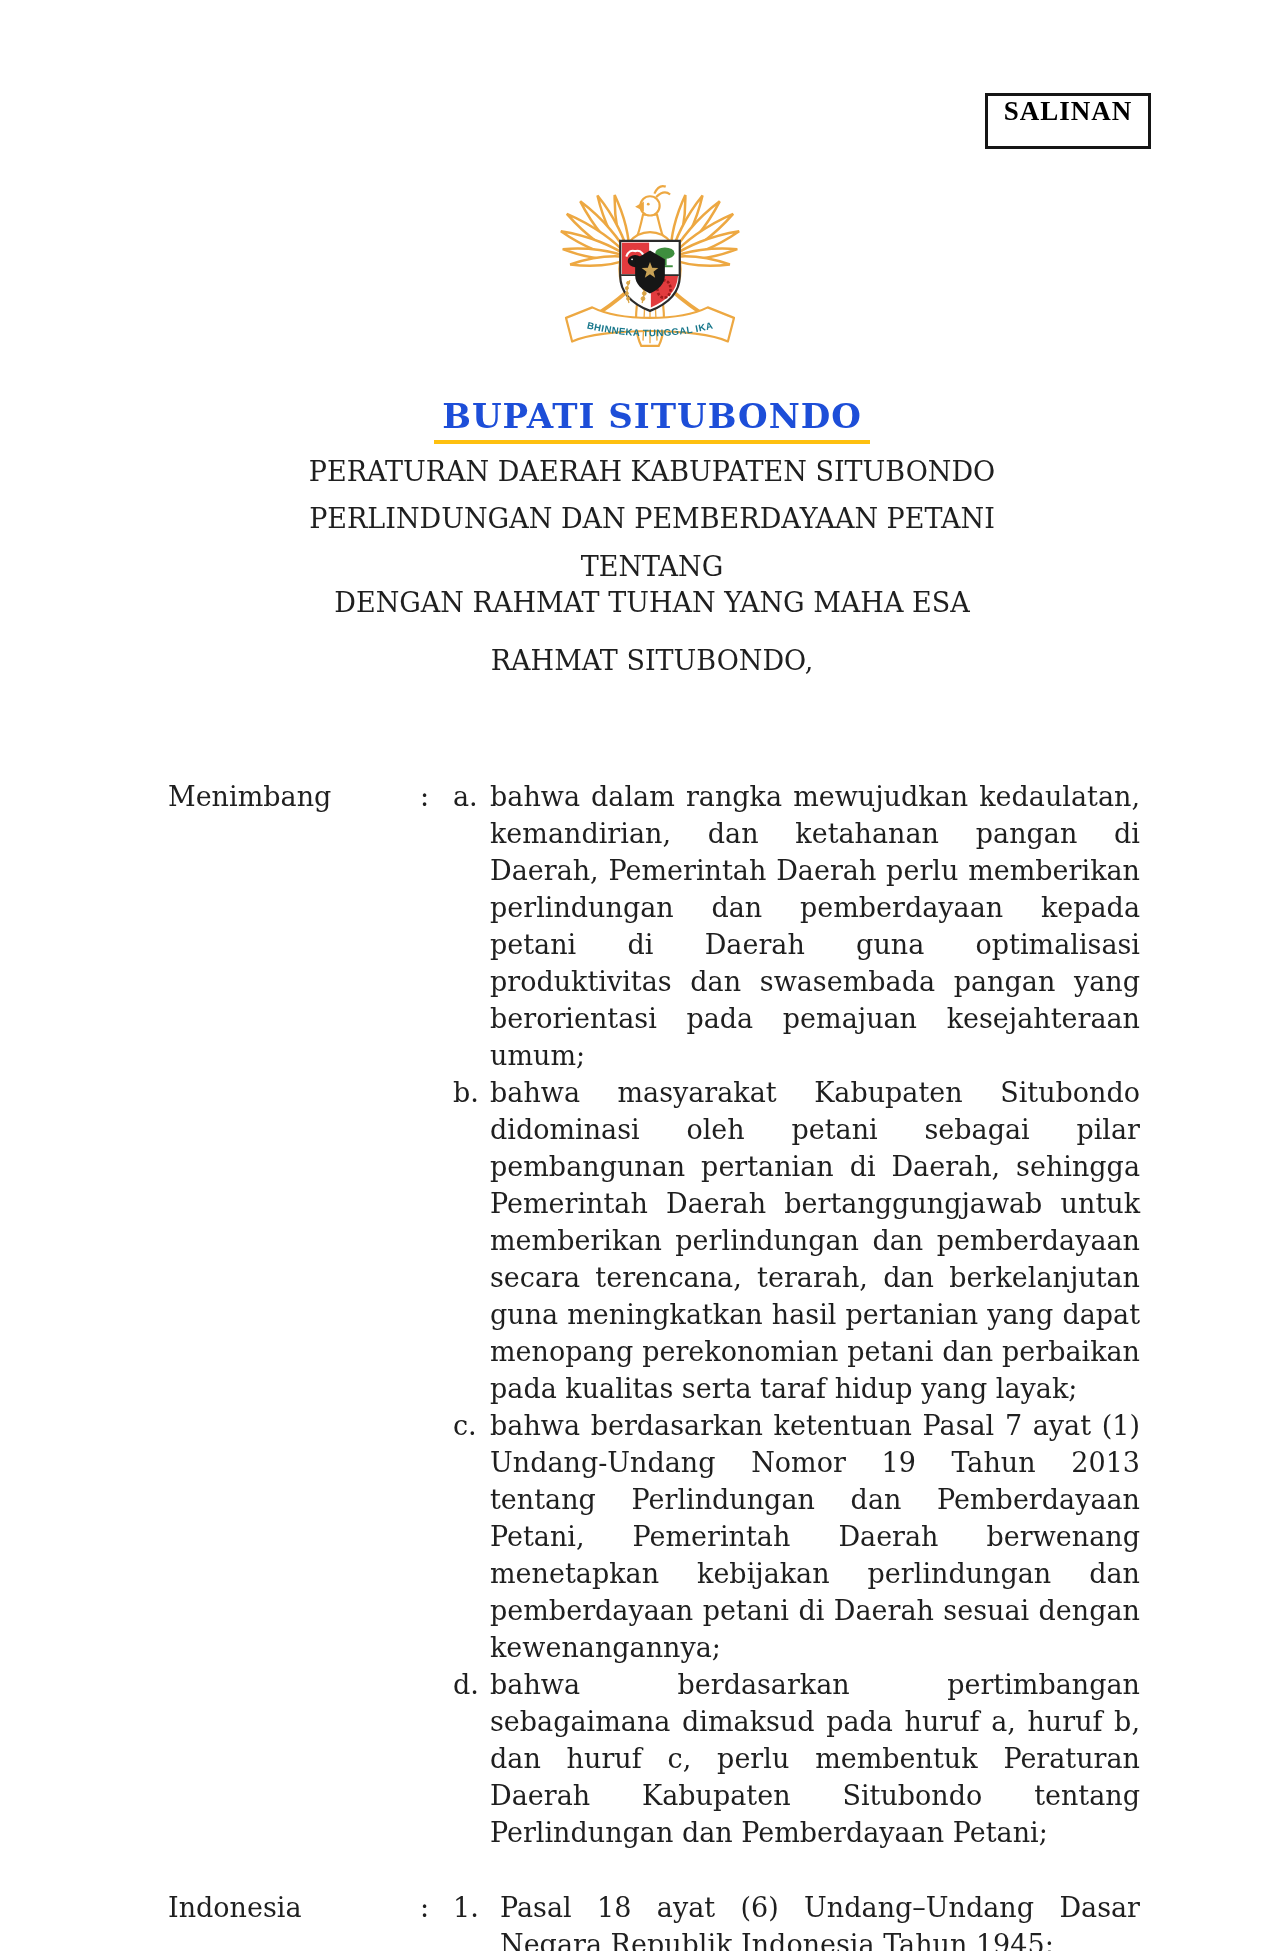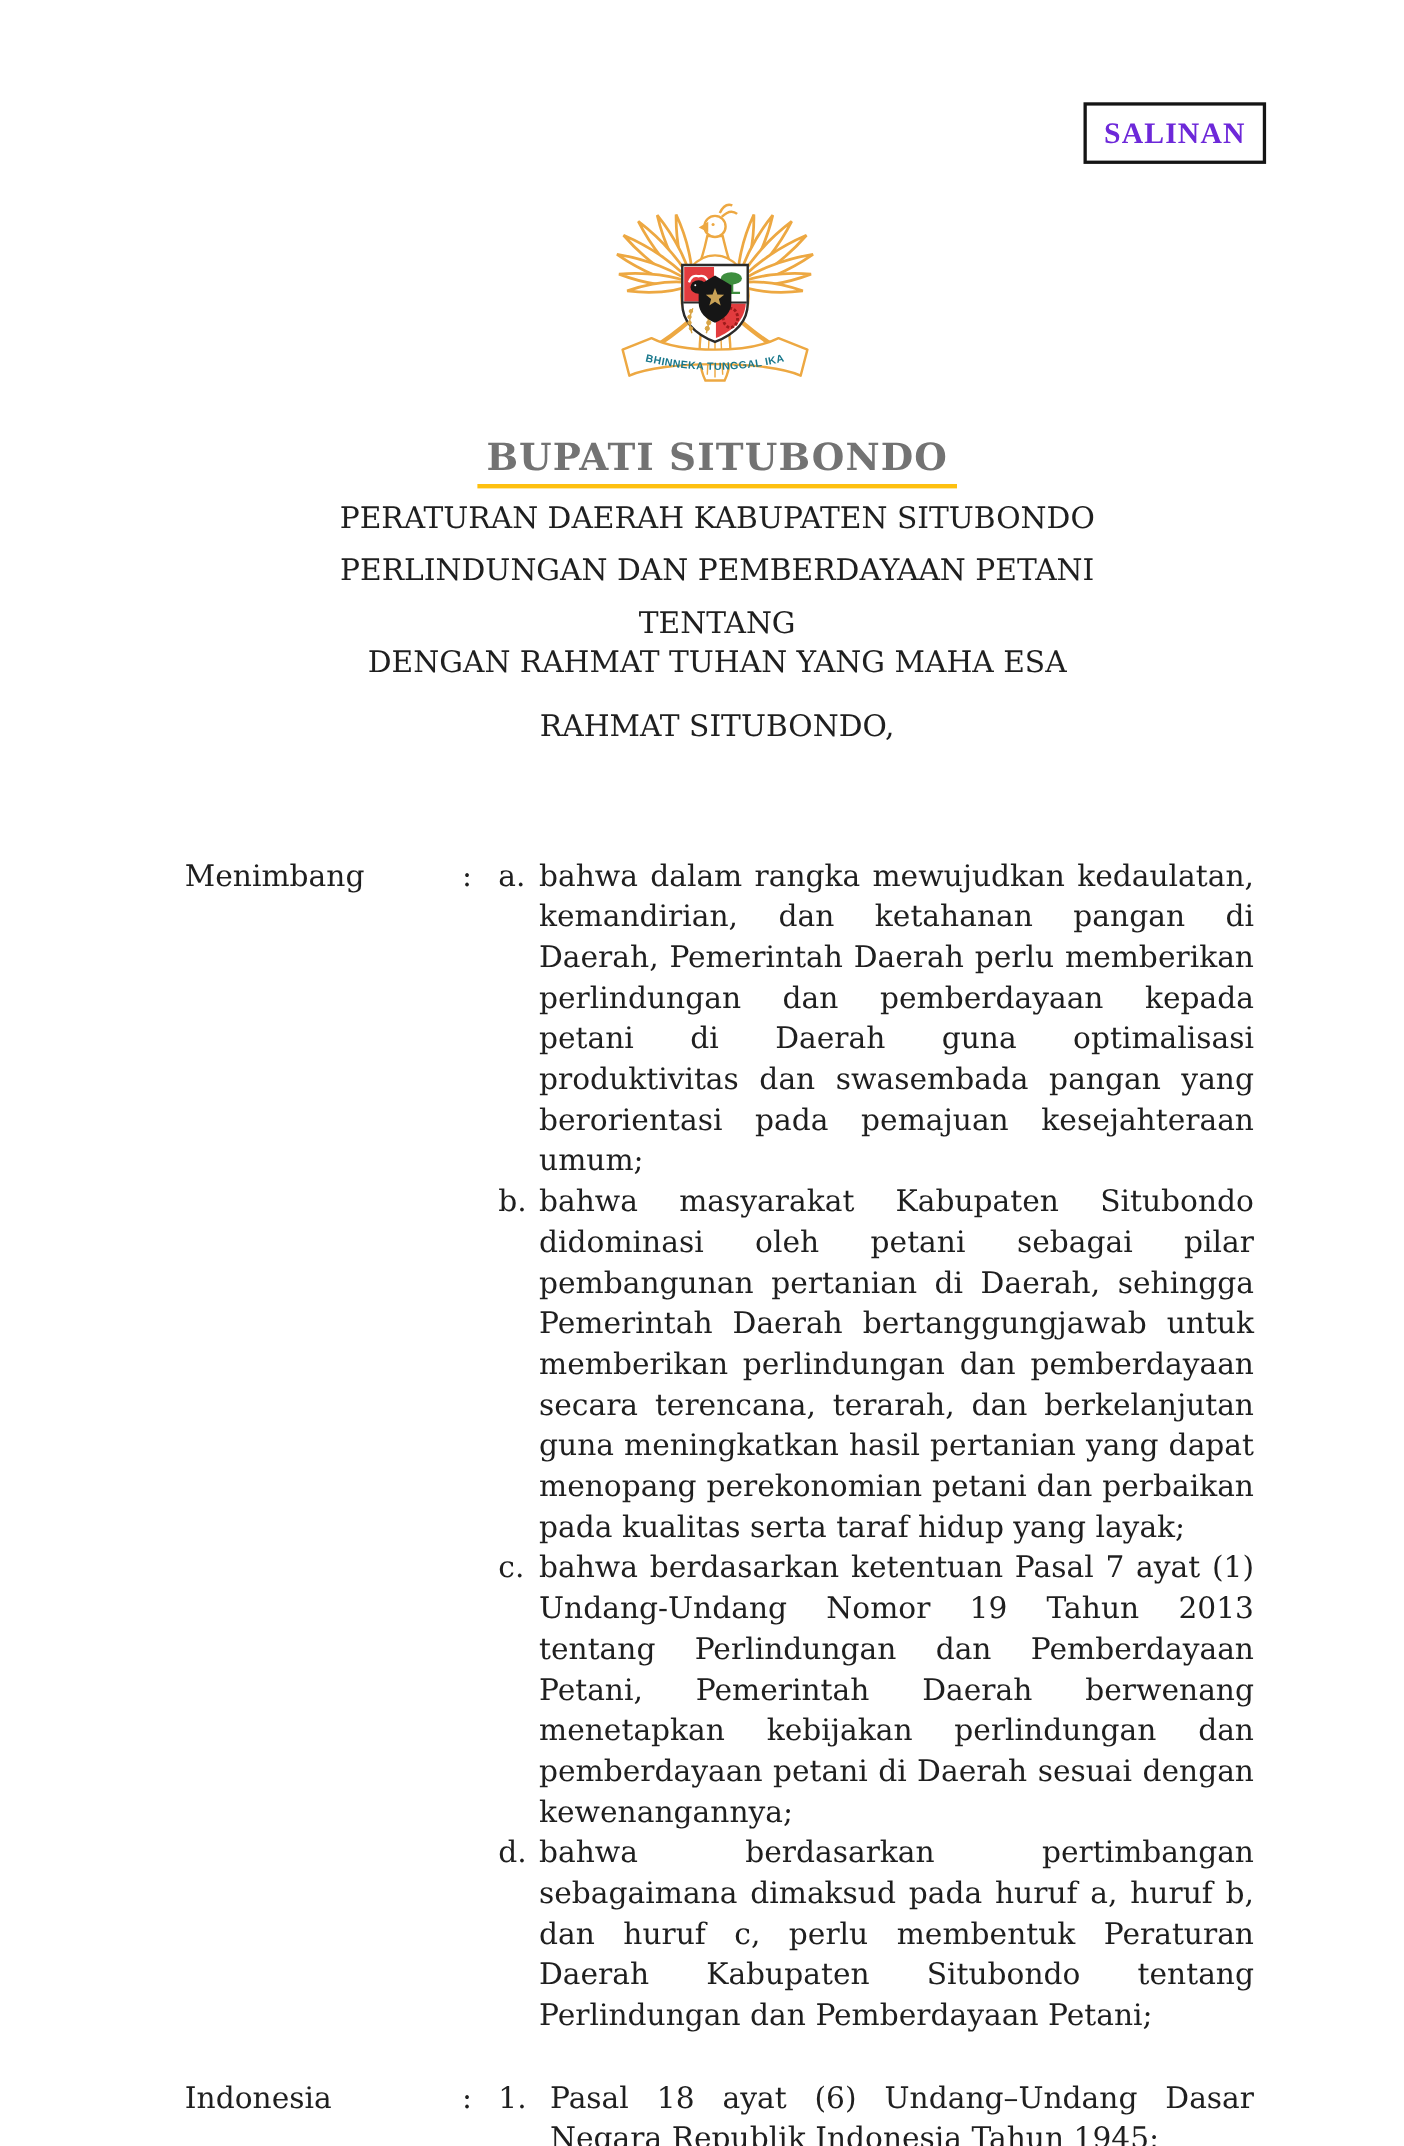--- a/index.html
+++ b/index.html
@@ -13,45 +13,45 @@
     color: #1f1f1f;
     overflow: hidden;
   }
 
   
   .salinan {
     position: absolute;
     top: 93px; left: 985px;
     width: 160px; height: 50px;
     border: 3px solid #151515;
-    display: flex; align-items: center; justify-content: center;
+    display: flex; justify-content: center;
     font-family: "Liberation Serif", serif;
     font-weight: bold; font-size: 27px; letter-spacing: 1px;
-    color: #6d28d9;
+    color: #000000;
   }
 
   
   .emblem-wrap {
     position: absolute;
     top: 158px; left: 545px;
     width: 210px; height: 206px;
   }
   .emblem-wrap svg { width: 100%; height: 100%; display: block; }
 
   
   .headings {
     position: absolute;
     top: 396px; left: 0; right: 0;
     text-align: center;
     padding-left: 28px; 
   }
   .doc-title {
     display: inline-block;
     font-size: 34px; font-weight: bold;
-    color: #737373;
+    color: #1d4ed8;
     letter-spacing: 1px;
     border-bottom: 4px solid #FEC00F;
     padding: 0 8px 4px 8px;
     line-height: 40px;
   }
   .hline {
     font-size: 27px; line-height: 36px;
     color: #1f1f1f;
   }
   .hline-pre { white-space: pre-wrap; }

